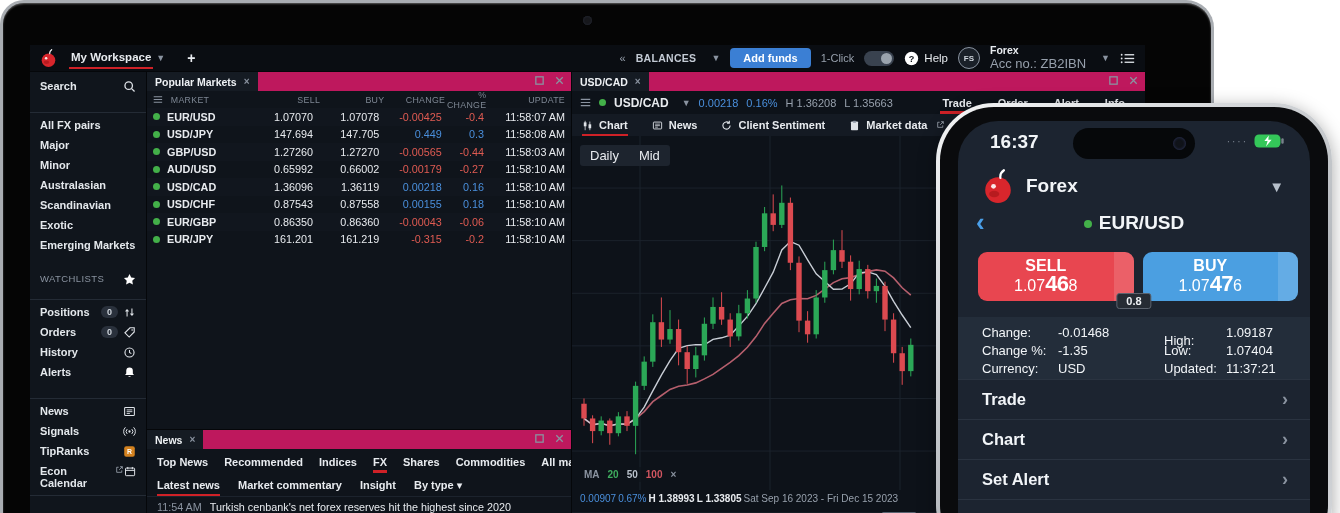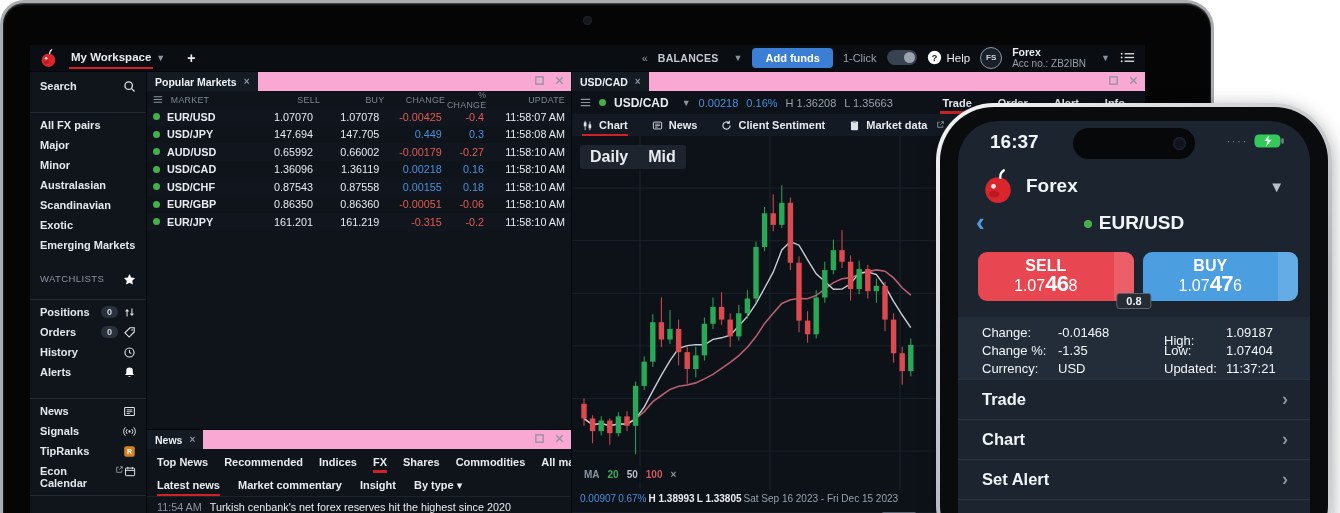--- a/index.html
+++ b/index.html
@@ -26,41 +26,41 @@
   .balances{font-size:10.5px;font-weight:bold;letter-spacing:.3px;color:#c3cad4;}
   .addfunds{background:#3b7fd4;color:#fff;font-weight:bold;font-size:11px;border:none;border-radius:4px;
             padding:4px 13px;}
   .toggle{width:30px;height:15px;border-radius:8px;background:#39424f;position:relative;}
   .toggle .knob{position:absolute;right:2px;top:2px;width:11px;height:11px;border-radius:50%;background:#9aa3ad;}
   .help{display:flex;align-items:center;gap:5px;font-size:11.5px;}
   .avatar{width:20px;height:20px;border-radius:50%;border:1px solid #8a93a0;display:flex;align-items:center;
           justify-content:center;font-size:8px;font-weight:bold;color:#cfd5dc;background:#1a2028;}
   .acct{line-height:1.1;}
   .acct .nm{font-weight:bold;font-size:10.5px;}
-  .acct .no{font-size:10px;color:#97a0ac;}
+  .acct .no{font-size:13px;color:#97a0ac;}
   
   .sidebar{position:absolute;left:0;top:27px;width:116px;height:444px;background:#10151c;padding-top:0;}
   .sb-row{display:flex;align-items:flex-start;height:20px;padding:0 10px;font-weight:bold;font-size:11px;color:#e4e8ec;}
   .sb-row .sp{flex:1;}
   .sb-search{height:26px;margin-top:8px;}
   .sb-div{height:1px;background:#242b35;margin:6px 0;}
   .sb-label{font-size:9.5px;color:#8a93a0;font-weight:normal;letter-spacing:.4px;}
   .badge{background:#2a313c;color:#cfd5dc;font-size:9px;font-weight:bold;border-radius:8px;
          padding:1px 6px;margin-right:5px;}
   .ic14{width:13px;height:13px;display:inline-block;}
   .ic14 svg,.ic16 svg,.ic12 svg{width:100%;height:100%;display:block;}
   .ic16{width:15px;height:15px;display:inline-block;}
   .ic12{width:11px;height:11px;display:inline-block;}
   .extm{color:#aeb6c2;font-size:9px;margin-left:3px;}
   
   .panel{position:absolute;background:#0f141b;}
   .pm{left:117px;top:27px;width:424px;height:357px;}
   .nw{left:117px;top:385px;width:424px;height:86px;}
   .ch{left:542px;top:27px;width:573px;height:444px;background:#0d1219;}
-  .strip{height:19px;background:#f9a8d4;display:flex;align-items:center;position:relative;}
+  .strip{height:19px;background:#be185d;display:flex;align-items:center;position:relative;}
   .tab-act{height:19px;display:flex;align-items:center;background:#151b23;padding:0 8px;gap:7px;
            font-size:10.5px;font-weight:bold;color:#eef1f4;}
   .tab-x{color:#8a93a0;font-size:10px;}
   .win-ctl{position:absolute;right:6px;top:3px;display:flex;gap:9px;}
   
   .mt-head{display:flex;align-items:center;height:17px;color:#7e8794;font-size:8.8px;letter-spacing:.3px;
            padding-left:6px;}
   .mt-row{display:flex;align-items:center;height:17.5px;padding-left:6px;font-size:10.8px;}
   .mt-row:nth-child(odd){background:#11161e;}
   .c-mkt{width:102px;display:flex;align-items:center;gap:7px;font-weight:bold;}
@@ -87,21 +87,21 @@
   .sym{font-weight:bold;font-size:12px;}
   .ch-rtabs{margin-left:auto;display:flex;gap:26px;font-weight:bold;font-size:11px;padding-right:12px;}
   .rtab{position:relative;padding:3px 0;}
   .rtab.on::after{content:"";position:absolute;left:-2px;right:-2px;bottom:-2px;height:2.5px;background:#cf2127;}
   .ch-subtabs{display:flex;align-items:center;gap:24px;height:22px;background:#141a23;padding:0 10px;
               font-weight:bold;font-size:11px;}
   .stab{display:flex;align-items:center;gap:6px;position:relative;padding:3px 0;}
   .stab.on::after{content:"";position:absolute;left:0;right:0;bottom:-2px;height:2.5px;background:#cf2127;}
   .chart-area{position:absolute;left:0;top:64px;width:573px;height:354px;background:#0d1219;}
   .tf{position:absolute;left:8px;top:9px;display:flex;background:#1d242e;border-radius:3px;}
-  .tf span{padding:3px 10px;font-size:16px;font-weight:bold;color:#e8ebef;}
+  .tf span{padding:3px 10px;font-size:13px;font-weight:normal;color:#e8ebef;}
   .axis-lab{position:absolute;font-size:9.5px;color:#8a93a0;left:377px;width:40px;}
   .price-chip{position:absolute;left:373px;width:34px;background:#e8eaed;color:#14181e;font-size:9.5px;
               font-weight:bold;text-align:center;border-radius:2px;padding:1px 0;}
   .vscroll{position:absolute;left:364px;top:125px;width:4px;height:95px;background:#c8ccd2;border-radius:2px;opacity:.85;}
   .ma-leg{position:absolute;left:8px;top:331px;display:flex;gap:8px;font-size:10px;font-weight:bold;
           background:rgba(13,18,25,.6);padding:2px 4px;}
   .ch-foot{position:absolute;left:8px;top:421px;display:flex;gap:2px;font-size:10px;align-items:center;}
   .hscroll{position:absolute;left:0;top:440px;width:573px;height:3px;background:#161c24;}
   .hthumb{position:absolute;left:310px;top:0;width:34px;height:3px;background:#5a6472;border-radius:2px;}
   
@@ -398,20 +398,31 @@
               </span>
               <span class="c-num">147.694</span>
               <span class="c-num">147.705</span>
               <span class="c-chg up">0.449</span>
               <span class="c-pct up">0.3</span>
               <span class="c-upd">11:58:08 AM</span>
             </div>
             <div class="mt-row">
               <span class="c-mkt">
                 <span class="dot"></span>
+                <span>GBP/USD</span>
+              </span>
+              <span class="c-num">1.27260</span>
+              <span class="c-num">1.27270</span>
+              <span class="c-chg down">-0.00565</span>
+              <span class="c-pct down">-0.44</span>
+              <span class="c-upd">11:58:03 AM</span>
+            </div>
+            <div class="mt-row">
+              <span class="c-mkt">
+                <span class="dot"></span>
                 <span>AUD/USD</span>
               </span>
               <span class="c-num">0.65992</span>
               <span class="c-num">0.66002</span>
               <span class="c-chg down">-0.00179</span>
               <span class="c-pct down">-0.27</span>
               <span class="c-upd">11:58:10 AM</span>
             </div>
             <div class="mt-row">
               <span class="c-mkt">
@@ -435,21 +446,21 @@
               <span class="c-pct up">0.18</span>
               <span class="c-upd">11:58:10 AM</span>
             </div>
             <div class="mt-row">
               <span class="c-mkt">
                 <span class="dot"></span>
                 <span>EUR/GBP</span>
               </span>
               <span class="c-num">0.86350</span>
               <span class="c-num">0.86360</span>
-              <span class="c-chg down">-0.00051</span>
+              <span class="c-chg down">-0.00043</span>
               <span class="c-pct down">-0.06</span>
               <span class="c-upd">11:58:10 AM</span>
             </div>
             <div class="mt-row">
               <span class="c-mkt">
                 <span class="dot"></span>
                 <span>EUR/JPY</span>
               </span>
               <span class="c-num">161.201</span>
               <span class="c-num">161.219</span>

